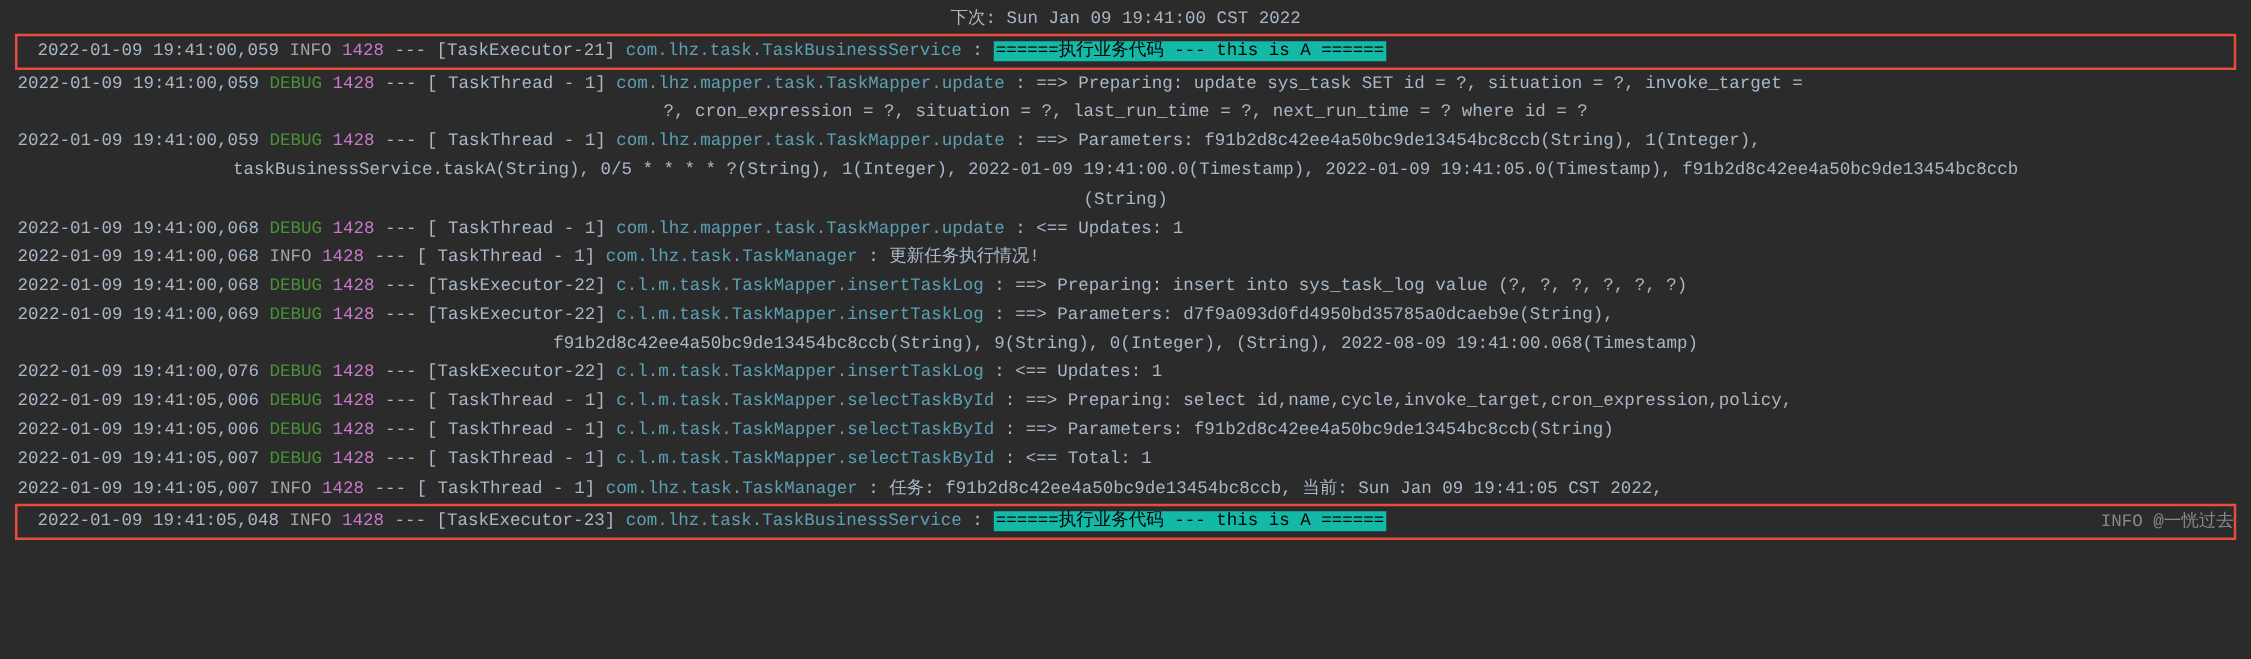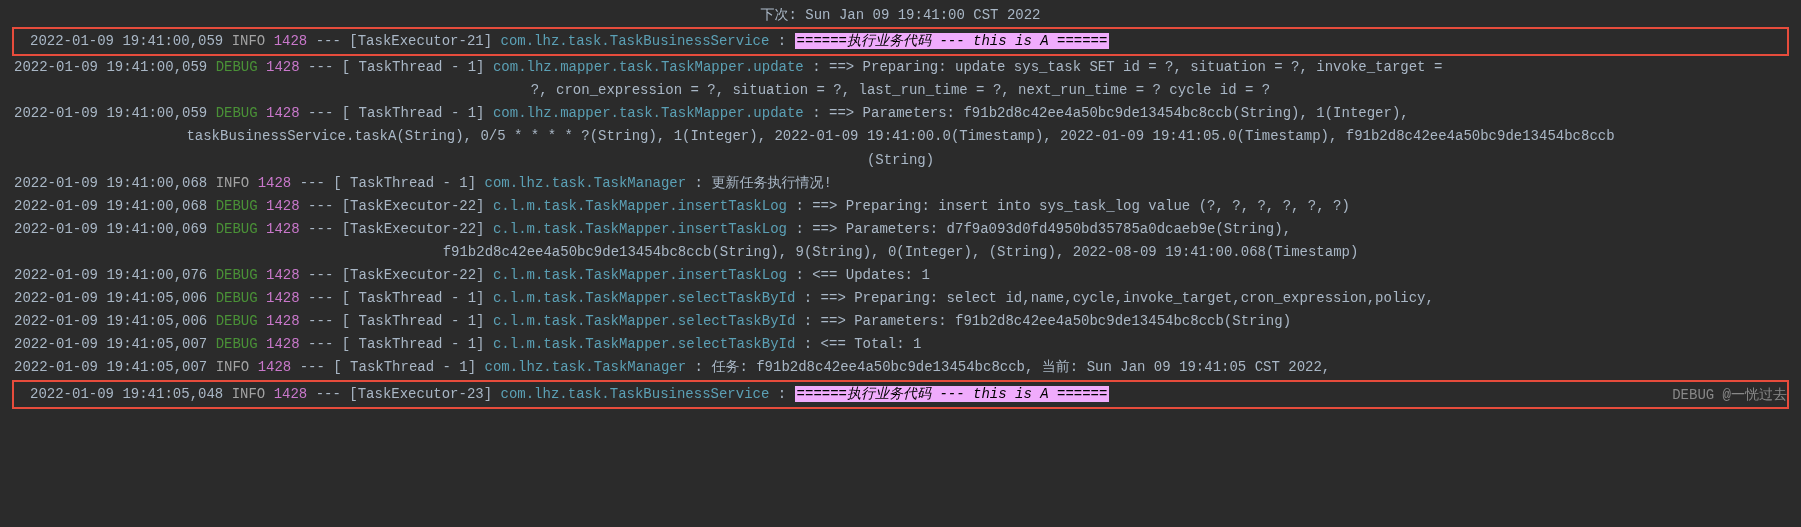--- a/index.html
+++ b/index.html
@@ -52,52 +52,52 @@
     }
     .message {
       color: #a9b7c6;
     }
     .highlighted-box {
       border: 2px solid #e74c3c;
       margin: 0 12px;
       padding: 1px 2px;
     }
     .yellow-highlight {
-      background-color: #f0abfc;
+      background-color: #14b8a6;
       color: #000;
       padding: 0 2px;
-      font-style: italic;
     }
     .watermark {
       position: absolute;
       bottom: 6px;
       right: 14px;
       color: #888;
       font-size: 14px;
     }
   </style>
 </head>
 <body>
 
 <div id="log-container">
     <div class="continued-line">下次: Sun Jan 09 19:41:00 CST 2022</div>
     <div class="highlighted-box">
       <div class="log-line"><span class="timestamp">2022-01-09 19:41:00,059  </span><span class="level-info">INFO</span><span class="pid"> 1428</span><span class="separator"> --- </span><span class="thread">[TaskExecutor-21] </span><span class="logger">com.lhz.task.TaskBusinessService        </span><span class="message"> : </span><span class="yellow-highlight">======执行业务代码 --- this is A ======</span></div>
     </div>
     <div class="log-line"><span class="timestamp">2022-01-09 19:41:00,059  </span><span class="level-debug">DEBUG</span><span class="pid"> 1428</span><span class="separator"> --- </span><span class="thread">[ TaskThread - 1] </span><span class="logger">com.lhz.mapper.task.TaskMapper.update   </span><span class="message"> : </span><span class="message">==&gt;  Preparing: update sys_task SET id = ?, situation = ?, invoke_target =</span></div>
-    <div class="continued-line"> ?, cron_expression = ?, situation = ?, last_run_time = ?, next_run_time = ? cycle id = ?</div>
+    <div class="continued-line"> ?, cron_expression = ?, situation = ?, last_run_time = ?, next_run_time = ? where id = ?</div>
     <div class="log-line"><span class="timestamp">2022-01-09 19:41:00,059  </span><span class="level-debug">DEBUG</span><span class="pid"> 1428</span><span class="separator"> --- </span><span class="thread">[ TaskThread - 1] </span><span class="logger">com.lhz.mapper.task.TaskMapper.update   </span><span class="message"> : </span><span class="message">==&gt; Parameters: f91b2d8c42ee4a50bc9de13454bc8ccb(String), 1(Integer),</span></div>
     <div class="continued-line"> taskBusinessService.taskA(String), 0/5 * * * * ?(String), 1(Integer), 2022-01-09 19:41:00.0(Timestamp), 2022-01-09 19:41:05.0(Timestamp), f91b2d8c42ee4a50bc9de13454bc8ccb</div>
     <div class="continued-line">(String)</div>
+    <div class="log-line"><span class="timestamp">2022-01-09 19:41:00,068  </span><span class="level-debug">DEBUG</span><span class="pid"> 1428</span><span class="separator"> --- </span><span class="thread">[ TaskThread - 1] </span><span class="logger">com.lhz.mapper.task.TaskMapper.update   </span><span class="message"> : </span><span class="message">&lt;==    Updates: 1</span></div>
     <div class="log-line"><span class="timestamp">2022-01-09 19:41:00,068  </span><span class="level-info">INFO</span><span class="pid"> 1428</span><span class="separator"> --- </span><span class="thread">[ TaskThread - 1] </span><span class="logger">com.lhz.task.TaskManager                </span><span class="message"> : </span><span class="message">更新任务执行情况!</span></div>
     <div class="log-line"><span class="timestamp">2022-01-09 19:41:00,068  </span><span class="level-debug">DEBUG</span><span class="pid"> 1428</span><span class="separator"> --- </span><span class="thread">[TaskExecutor-22] </span><span class="logger">c.l.m.task.TaskMapper.insertTaskLog     </span><span class="message"> : </span><span class="message">==&gt;  Preparing: insert into sys_task_log value (?, ?, ?, ?, ?, ?)</span></div>
     <div class="log-line"><span class="timestamp">2022-01-09 19:41:00,069  </span><span class="level-debug">DEBUG</span><span class="pid"> 1428</span><span class="separator"> --- </span><span class="thread">[TaskExecutor-22] </span><span class="logger">c.l.m.task.TaskMapper.insertTaskLog     </span><span class="message"> : </span><span class="message">==&gt; Parameters: d7f9a093d0fd4950bd35785a0dcaeb9e(String),</span></div>
     <div class="continued-line"> f91b2d8c42ee4a50bc9de13454bc8ccb(String), 9(String), 0(Integer), (String), 2022-08-09 19:41:00.068(Timestamp)</div>
     <div class="log-line"><span class="timestamp">2022-01-09 19:41:00,076  </span><span class="level-debug">DEBUG</span><span class="pid"> 1428</span><span class="separator"> --- </span><span class="thread">[TaskExecutor-22] </span><span class="logger">c.l.m.task.TaskMapper.insertTaskLog     </span><span class="message"> : </span><span class="message">&lt;==    Updates: 1</span></div>
     <div class="log-line"><span class="timestamp">2022-01-09 19:41:05,006  </span><span class="level-debug">DEBUG</span><span class="pid"> 1428</span><span class="separator"> --- </span><span class="thread">[ TaskThread - 1] </span><span class="logger">c.l.m.task.TaskMapper.selectTaskById    </span><span class="message"> : </span><span class="message">==&gt;  Preparing: select id,name,cycle,invoke_target,cron_expression,policy,</span></div>
     <div class="log-line"><span class="timestamp">2022-01-09 19:41:05,006  </span><span class="level-debug">DEBUG</span><span class="pid"> 1428</span><span class="separator"> --- </span><span class="thread">[ TaskThread - 1] </span><span class="logger">c.l.m.task.TaskMapper.selectTaskById    </span><span class="message"> : </span><span class="message">==&gt; Parameters: f91b2d8c42ee4a50bc9de13454bc8ccb(String)</span></div>
     <div class="log-line"><span class="timestamp">2022-01-09 19:41:05,007  </span><span class="level-debug">DEBUG</span><span class="pid"> 1428</span><span class="separator"> --- </span><span class="thread">[ TaskThread - 1] </span><span class="logger">c.l.m.task.TaskMapper.selectTaskById    </span><span class="message"> : </span><span class="message">&lt;==      Total: 1</span></div>
     <div class="log-line"><span class="timestamp">2022-01-09 19:41:05,007  </span><span class="level-info">INFO</span><span class="pid"> 1428</span><span class="separator"> --- </span><span class="thread">[ TaskThread - 1] </span><span class="logger">com.lhz.task.TaskManager                </span><span class="message"> : </span><span class="message">任务: f91b2d8c42ee4a50bc9de13454bc8ccb, 当前: Sun Jan 09 19:41:05 CST 2022,</span></div>
     <div class="highlighted-box">
       <div class="log-line"><span class="timestamp">2022-01-09 19:41:05,048  </span><span class="level-info">INFO</span><span class="pid"> 1428</span><span class="separator"> --- </span><span class="thread">[TaskExecutor-23] </span><span class="logger">com.lhz.task.TaskBusinessService        </span><span class="message"> : </span><span class="yellow-highlight">======执行业务代码 --- this is A ======</span></div>
     </div>
   </div>
-<div class="watermark">DEBUG @一恍过去</div>
+<div class="watermark">INFO @一恍过去</div>
 
 </body></html>

